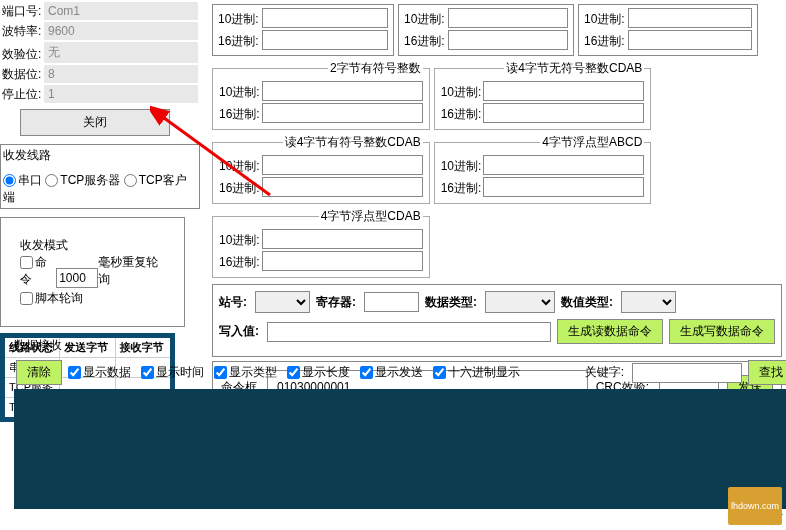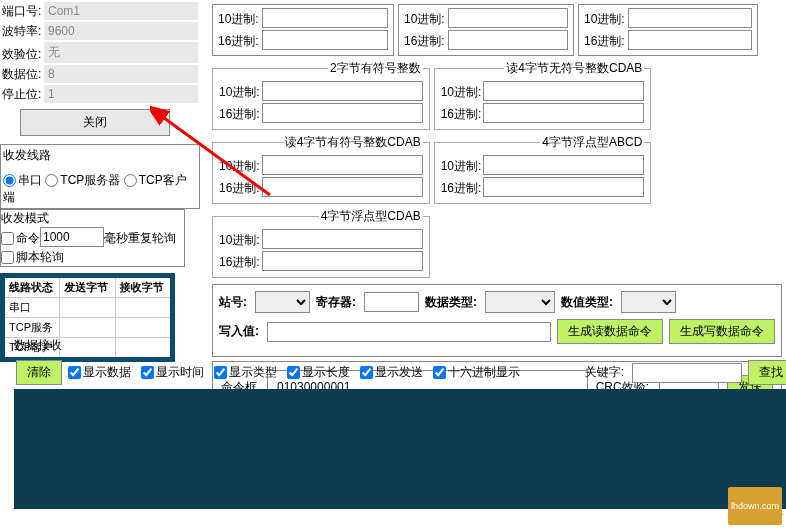--- a/index.html
+++ b/index.html
@@ -11,21 +11,21 @@
 legend { font-size: 12px; padding: 0 2px; text-align: right; }
 input[type=text] { border: 1px solid #888; padding: 2px; background: #fff; }
 input[type=checkbox], input[type=radio] { margin-right: 2px; vertical-align: middle; }
 button { background: #bef264; border: 1px solid #888; padding: 3px 10px; cursor: pointer; }
 .left-col { position: absolute; left: 0; top: 0; width: 200px; }
 .port-settings { padding: 2px; }
 .port-settings .row .label { width: 40px; }
 .close-btn { width: 150px; margin: 6px 0 0 18px; padding: 4px 40px; background: #e8e8e8; border: 1px solid #888; text-align: center; cursor: pointer; }
 .send-line { border: 1px solid #888; margin-top: 6px; padding: 2px; }
 .send-line .title { font-size: 12px; margin-bottom: 8px; }
-.send-mode { border: 1px solid #888; margin-top: 0; padding: 0; width: 185px; }
+.send-mode { border: 1px solid #888; margin-top: 8px; padding: 19px; width: 185px; }
 .stats-table { border: 5px solid #0c4a6e; border-collapse: collapse; margin-top: 6px; width: 175px; }
 .stats-table th, .stats-table td { border: 1px solid #ccc; padding: 2px 4px; font-size: 11px; text-align: left; }
 .main-area { position: absolute; left: 210px; top: 0; width: 574px; padding-top: 2px; }
 .data-grid { display: flex; flex-wrap: wrap; }
 .data-box { border: 1px solid #888; padding: 3px 5px; margin: 2px; }
 .w1 { width: 182px; } .w2 { width: 176px; } .w3 { width: 180px; }
 .data-box .row input { flex: 1; width: 100px; }
 .data-box .row .label { width: 42px; }
 .cmd-panel { border: 1px solid #888; margin: 4px 2px; padding: 6px; }
 .cmd-row { display: flex; align-items: center; gap: 6px; margin-bottom: 6px; }
@@ -76,21 +76,21 @@
     <div class="title">收发线路</div>
     <label><input type="radio" checked="" style=""><span>串口</span></label>
     <label><input type="radio" style=""><span>TCP服务器</span></label>
     <label><input type="radio" style=""><span>TCP客户端</span></label>
   </div>
 
   <div class="send-mode">
     <div class="title">收发模式</div>
     <div class="row">
       <label><input type="checkbox" style=""><span>命令</span></label>
-      <input type="text" style="width: 64px;" value="1000">
+      <input type="text" style="width: 42px;" value="1000">
       <span>毫秒重复轮询</span>
     </div>
     <label><input type="checkbox" style=""><span>脚本轮询</span></label>
   </div>
 
   <table class="stats-table">
     <tbody>
         <tr>
           <th>线路状态</th>
           <th>发送字节</th>

